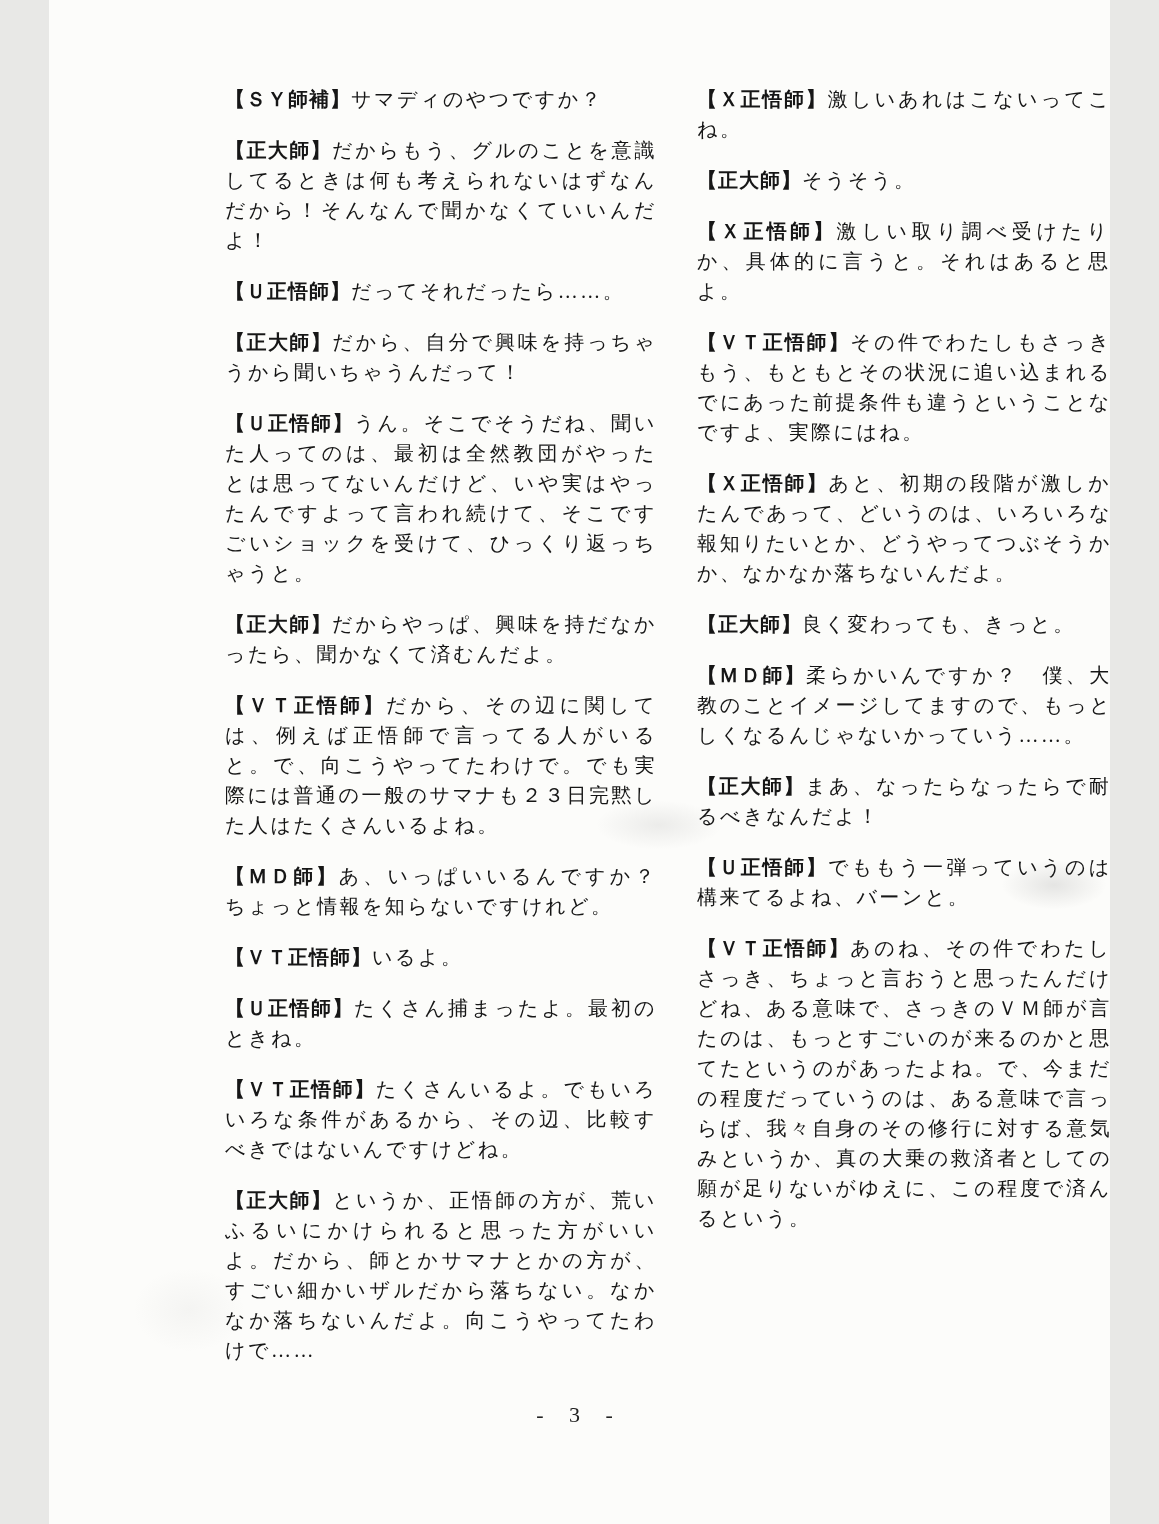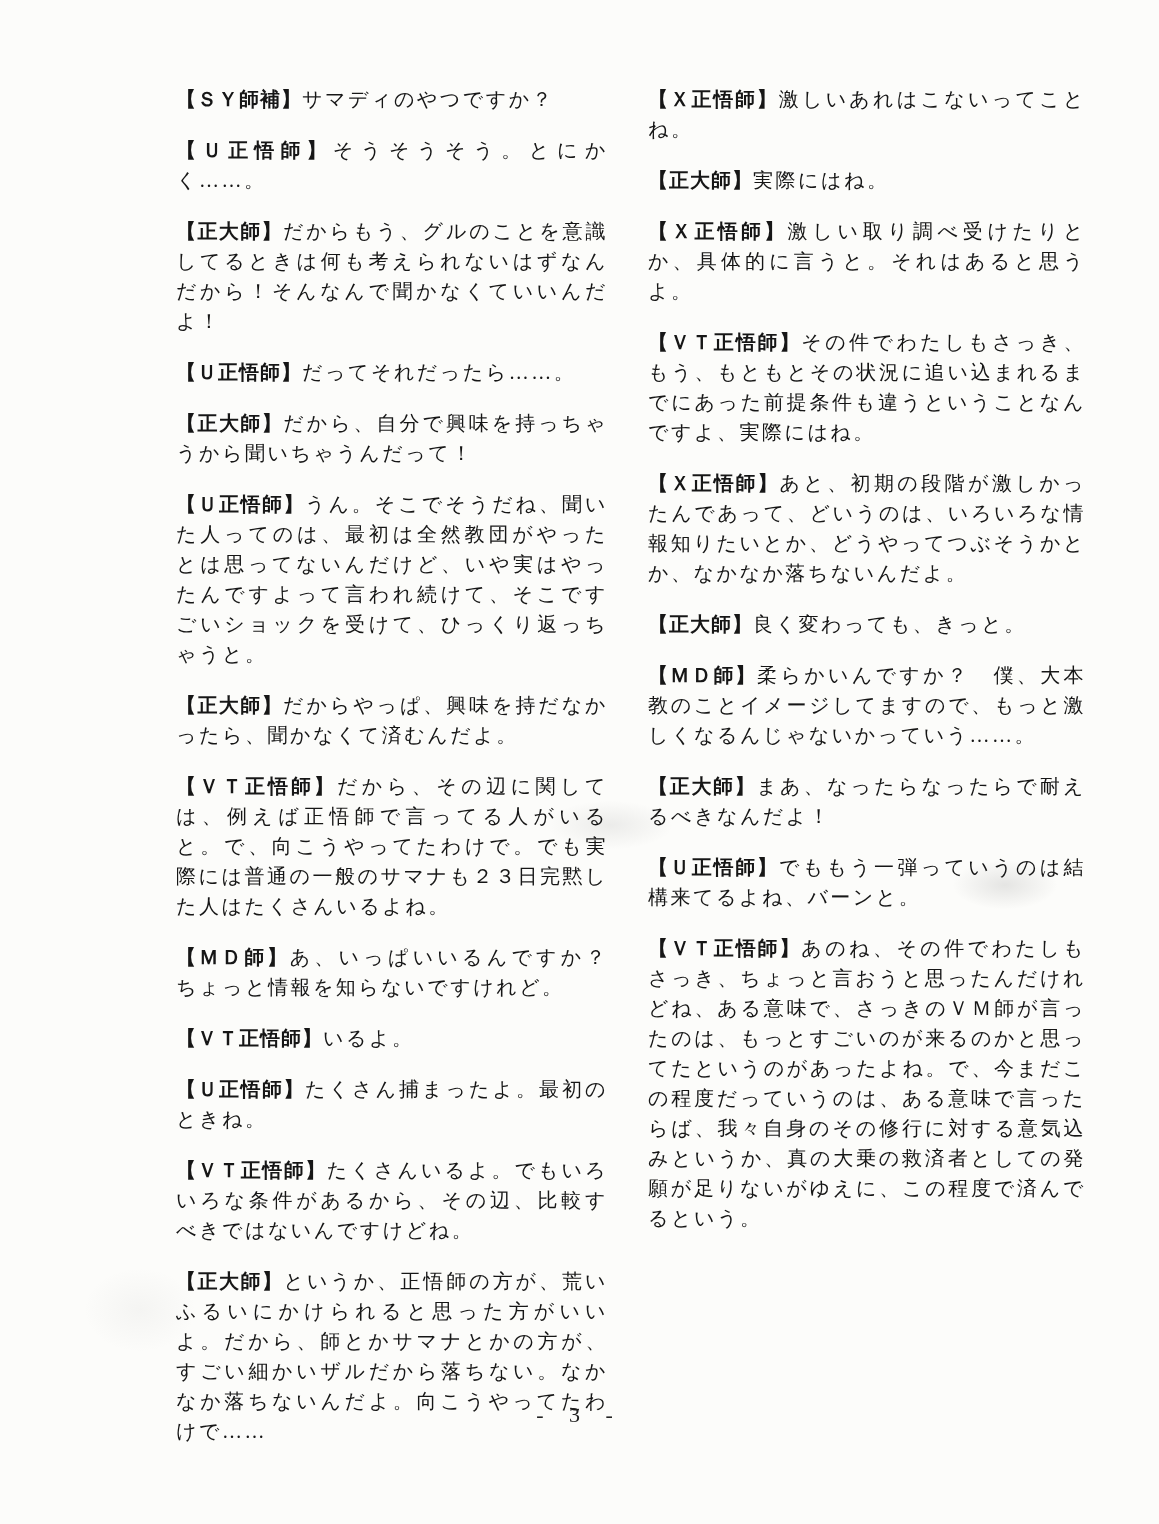--- a/index.html
+++ b/index.html
@@ -2,21 +2,21 @@
 <html><head>
 <meta charset="utf-8">
 <style>
   html, body {
     margin: 0;
     padding: 0;
     background: #e8e8e6;
   }
   .page {
     position: relative;
-    width: 1159px;
+    width: 1061px;
     height: 1524px;
     margin: 0 auto;
     background: #fcfcfa;
     overflow: hidden;
     font-family: "Liberation Serif", "DejaVu Serif", serif;
     color: #161616;
   }
   
   .page::before {
     content: "";
@@ -58,36 +58,35 @@
     letter-spacing: 10px;
     color: #222;
   }
 </style>
 </head>
 <body>
 
 <div class="page">
   <div class="column left">
       <p class="para"><span class="speaker">【ＳＹ師補】</span><span class="body-text">サマディのやつですか？</span></p>
-      <p class="para"><span class="speaker">【Ｕ正悟師】</span><span class="body-text">そうそうそう。とにかく……。</span></p>
       <p class="para"><span class="speaker">【正大師】</span><span class="body-text">だからもう、グルのことを意識してるときは何も考えられないはずなんだから！そんなんで聞かなくていいんだよ！</span></p>
       <p class="para"><span class="speaker">【Ｕ正悟師】</span><span class="body-text">だってそれだったら……。</span></p>
       <p class="para"><span class="speaker">【正大師】</span><span class="body-text">だから、自分で興味を持っちゃうから聞いちゃうんだって！</span></p>
       <p class="para"><span class="speaker">【Ｕ正悟師】</span><span class="body-text">うん。そこでそうだね、聞いた人ってのは、最初は全然教団がやったとは思ってないんだけど、いや実はやったんですよって言われ続けて、そこですごいショックを受けて、ひっくり返っちゃうと。</span></p>
       <p class="para"><span class="speaker">【正大師】</span><span class="body-text">だからやっぱ、興味を持だなかったら、聞かなくて済むんだよ。</span></p>
       <p class="para"><span class="speaker">【ＶＴ正悟師】</span><span class="body-text">だから、その辺に関しては、例えば正悟師で言ってる人がいると。で、向こうやってたわけで。でも実際には普通の一般のサマナも２３日完黙した人はたくさんいるよね。</span></p>
       <p class="para"><span class="speaker">【ＭＤ師】</span><span class="body-text">あ、いっぱいいるんですか？　ちょっと情報を知らないですけれど。</span></p>
       <p class="para"><span class="speaker">【ＶＴ正悟師】</span><span class="body-text">いるよ。</span></p>
       <p class="para"><span class="speaker">【Ｕ正悟師】</span><span class="body-text">たくさん捕まったよ。最初のときね。</span></p>
       <p class="para"><span class="speaker">【ＶＴ正悟師】</span><span class="body-text">たくさんいるよ。でもいろいろな条件があるから、その辺、比較すべきではないんですけどね。</span></p>
       <p class="para"><span class="speaker">【正大師】</span><span class="body-text">というか、正悟師の方が、荒いふるいにかけられると思った方がいいよ。だから、師とかサマナとかの方が、すごい細かいザルだから落ちない。なかなか落ちないんだよ。向こうやってたわけで……</span></p>
     </div>
   <div class="column right">
       <p class="para"><span class="speaker">【Ｘ正悟師】</span><span class="body-text">激しいあれはこないってことね。</span></p>
-      <p class="para"><span class="speaker">【正大師】</span><span class="body-text">実際にはね。</span></p>
+      <p class="para"><span class="speaker">【正大師】</span><span class="body-text">そうそう。</span></p>
       <p class="para"><span class="speaker">【Ｘ正悟師】</span><span class="body-text">激しい取り調べ受けたりとか、具体的に言うと。それはあると思うよ。</span></p>
       <p class="para"><span class="speaker">【ＶＴ正悟師】</span><span class="body-text">その件でわたしもさっき、もう、もともとその状況に追い込まれるまでにあった前提条件も違うということなんですよ、実際にはね。</span></p>
       <p class="para"><span class="speaker">【Ｘ正悟師】</span><span class="body-text">あと、初期の段階が激しかったんであって、どいうのは、いろいろな情報知りたいとか、どうやってつぶそうかとか、なかなか落ちないんだよ。</span></p>
       <p class="para"><span class="speaker">【正大師】</span><span class="body-text">良く変わっても、きっと。</span></p>
       <p class="para"><span class="speaker">【ＭＤ師】</span><span class="body-text">柔らかいんですか？　僕、大本教のことイメージしてますので、もっと激しくなるんじゃないかっていう……。</span></p>
       <p class="para"><span class="speaker">【正大師】</span><span class="body-text">まあ、なったらなったらで耐えるべきなんだよ！</span></p>
       <p class="para"><span class="speaker">【Ｕ正悟師】</span><span class="body-text">でももう一弾っていうのは結構来てるよね、バーンと。</span></p>
       <p class="para"><span class="speaker">【ＶＴ正悟師】</span><span class="body-text">あのね、その件でわたしもさっき、ちょっと言おうと思ったんだけれどね、ある意味で、さっきのＶＭ師が言ったのは、もっとすごいのが来るのかと思ってたというのがあったよね。で、今まだこの程度だっていうのは、ある意味で言ったらば、我々自身のその修行に対する意気込みというか、真の大乗の救済者としての発願が足りないがゆえに、この程度で済んでるという。</span></p>
     </div>
   <div class="page-number">- 3 -</div>

